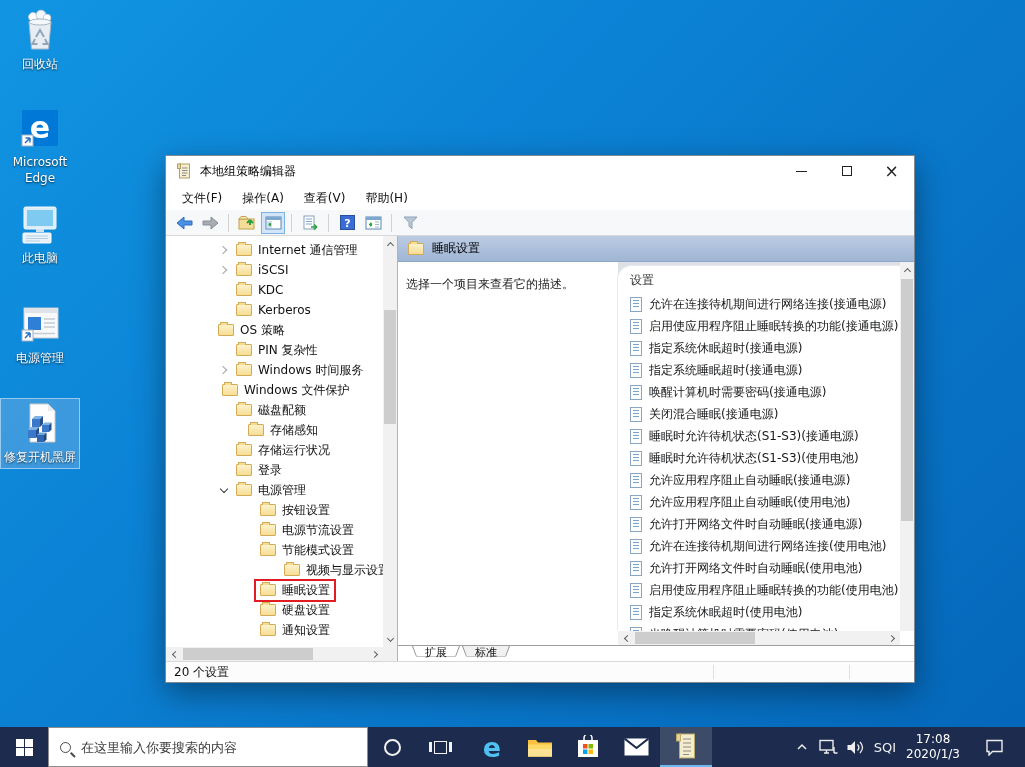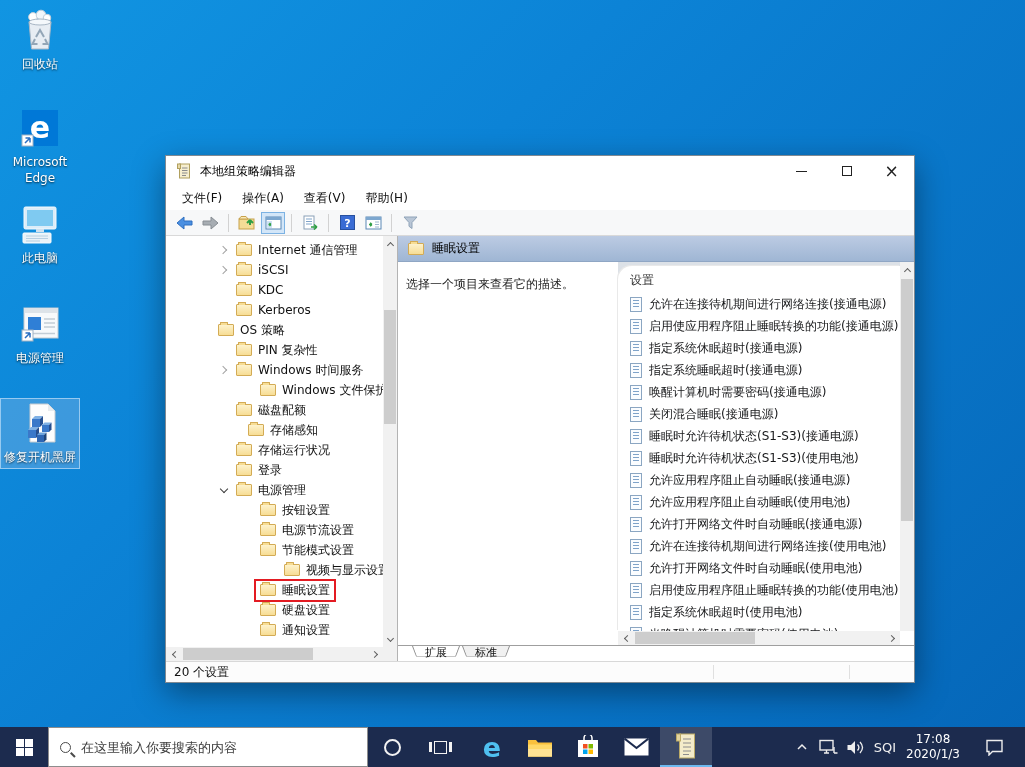--- a/index.html
+++ b/index.html
@@ -327,21 +327,21 @@
                 <span class="tlabel">PIN 复杂性</span>
               </span>
             </div>
             <div class="trow" style="padding-left: 50px;">
               <span class="twisty collapsed"></span>
               <span class="titem">
                 <span class="folder-icon"></span>
                 <span class="tlabel">Windows 时间服务</span>
               </span>
             </div>
-            <div class="trow" style="padding-left: 36px; gap: 38px;">
+            <div class="trow" style="padding-left: 36px;">
               <span class="twisty none"></span>
               <span class="titem">
                 <span class="folder-icon"></span>
                 <span class="tlabel">Windows 文件保护</span>
               </span>
             </div>
             <div class="trow" style="padding-left: 50px;">
               <span class="twisty none"></span>
               <span class="titem">
                 <span class="folder-icon"></span>

